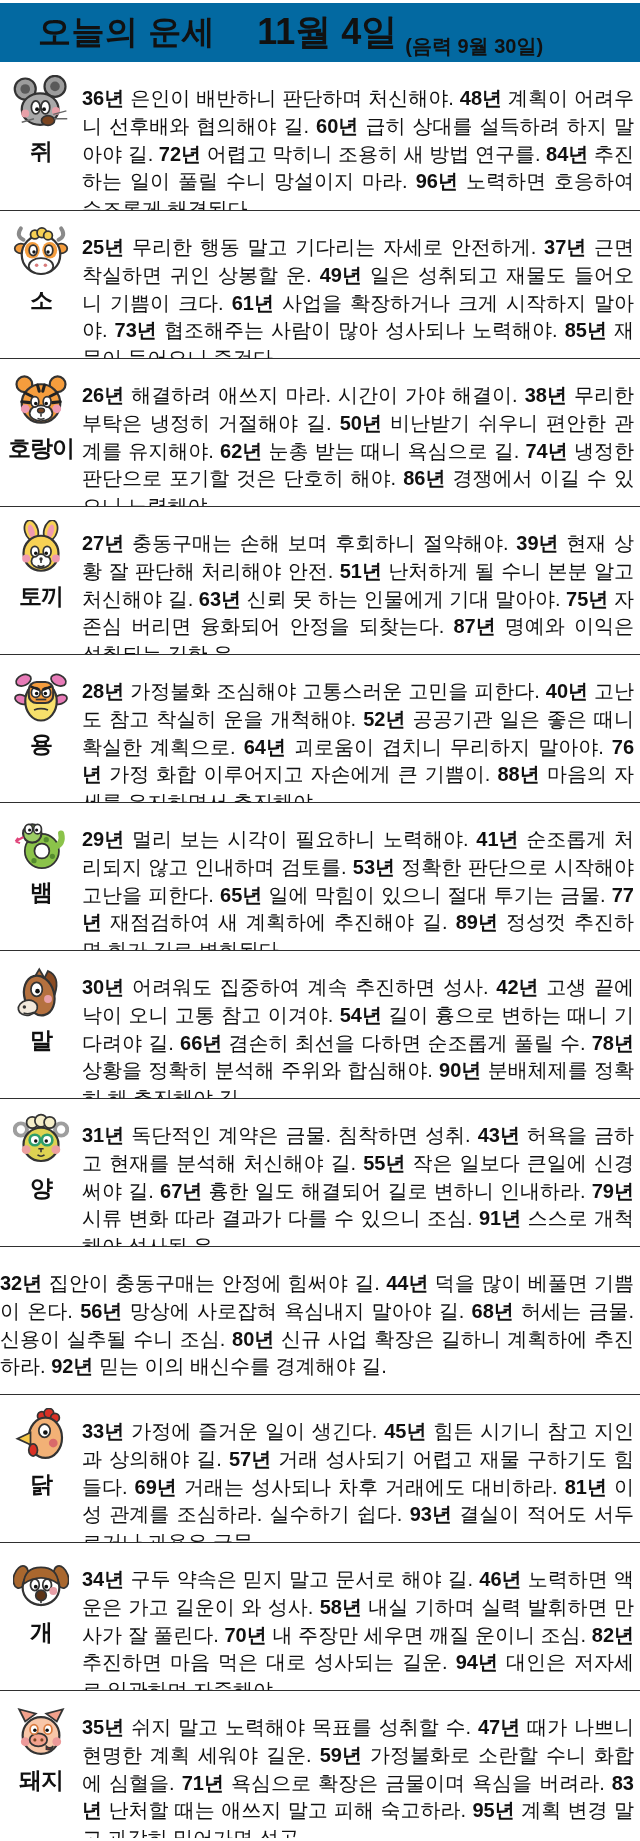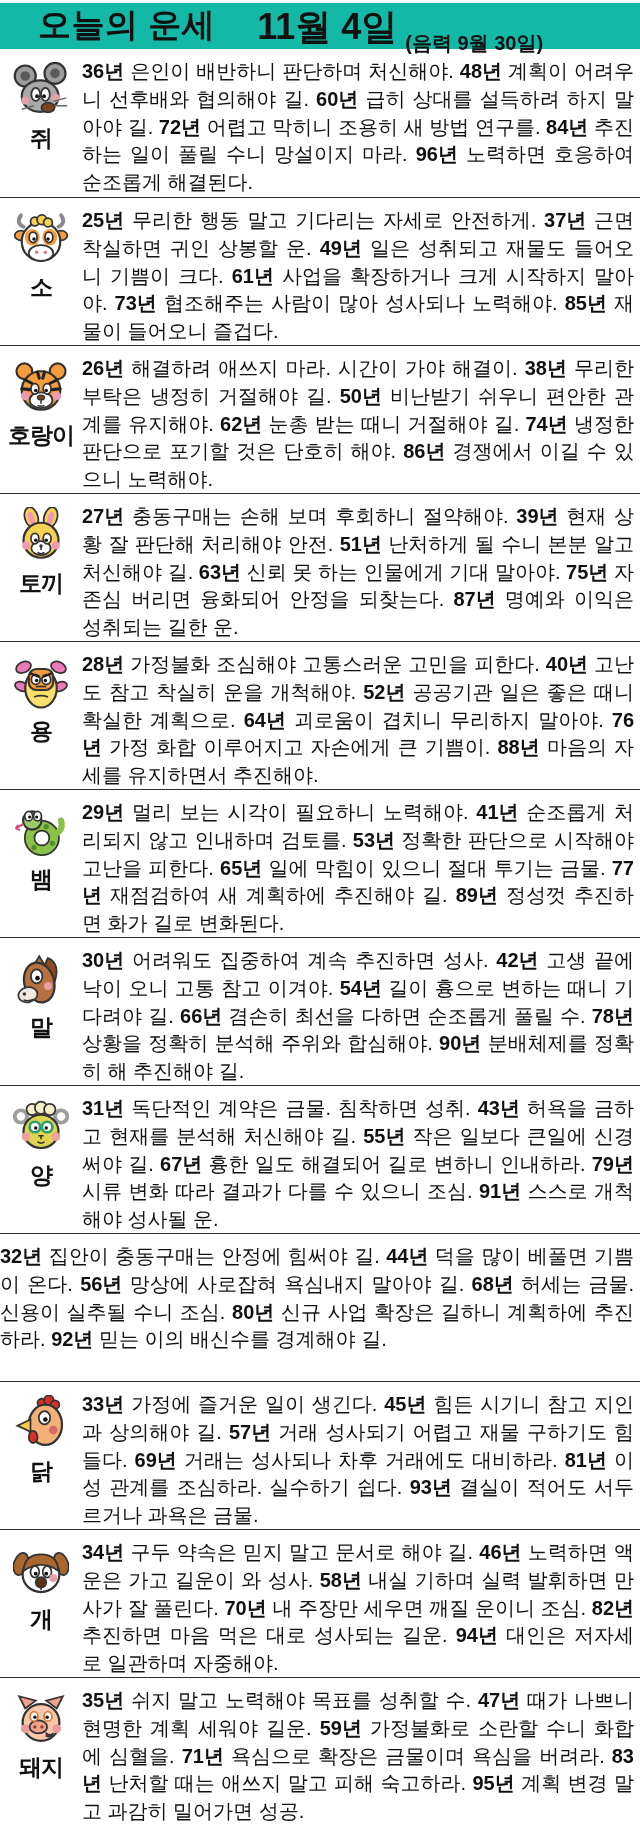--- a/index.html
+++ b/index.html
@@ -2,41 +2,41 @@
 <html><head>
 <meta charset="utf-8">
 <style>
   html,body { margin:0; padding:0; background:#fff; }
   body {
     width:640px; height:1841px; overflow:hidden;
     font-family:"Liberation Sans","DejaVu Sans",sans-serif;
     color:#111;
   }
   .header {
-    margin-top:3px; height:46px; background:#14b8a6;
-    display:flex; padding-left:38px; box-sizing:border-box;
+    margin-top:3px; height:59px; background:#0369a1;
+    display:flex; align-items:center; padding-left:38px; box-sizing:border-box;
     white-space:nowrap;
   }
   .title { font-size:33px; font-weight:bold; letter-spacing:0.5px; }
   .date  { font-size:36px; font-weight:bold; margin-left:42px; }
   .lunar { font-size:20px; font-weight:bold; margin-left:8px;margin-top:27px; }
   .row {
     display:flex; height:148px; box-sizing:border-box;
     border-top:1.5px solid #2f2f2f; overflow:hidden;
   }
   .row.first { border-top:none; }
   .animal-col {
     flex:0 0 82px; width:82px; display:flex; flex-direction:column;
     align-items:center; padding-top:13px; box-sizing:border-box;
   }
   .icon { display:block; }
   .icon svg { width:56px; height:56px; display:block; }
   .animal-label { font-size:23px; font-weight:bold; margin-top:5px; letter-spacing:-1px; }
   .fortune {
-    flex:1; margin:0; padding:9px 6px 0 0;
+    flex:1; margin:0; padding:23px 6px 0 0;
     font-size:20px; line-height:27.8px; text-align:justify;
   }
   .fortune b { font-weight:bold; }
 </style>
 </head>
 <body>
 
 <header class="header">
   <span class="title">오늘의 운세</span>
   <span class="date">11월 4일</span>
@@ -143,21 +143,21 @@
     <span class="animal-label">호랑이</span>
   </div>
   <p class="fortune">
     <b>26년</b>
     <span>해결하려 애쓰지 마라. 시간이 가야 해결이.</span>
     <b>38년</b>
     <span>무리한 부탁은 냉정히 거절해야 길.</span>
     <b>50년</b>
     <span>비난받기 쉬우니 편안한 관계를 유지해야.</span>
     <b>62년</b>
-    <span>눈총 받는 때니 거절해야 길.</span>
+    <span>눈총 받는 때니 욕심으로 길.</span>
     <b>74년</b>
     <span>냉정한 판단으로 포기할 것은 단호히 해야.</span>
     <b>86년</b>
     <span>경쟁에서 이길 수 있으니 노력해야.</span>
   </p>
 </section>
 
 <section class="row">
   <div class="animal-col">
     <span class="icon">

